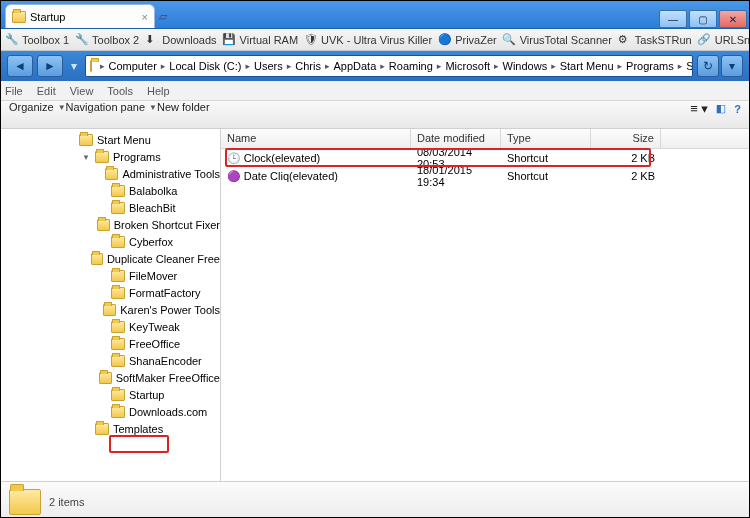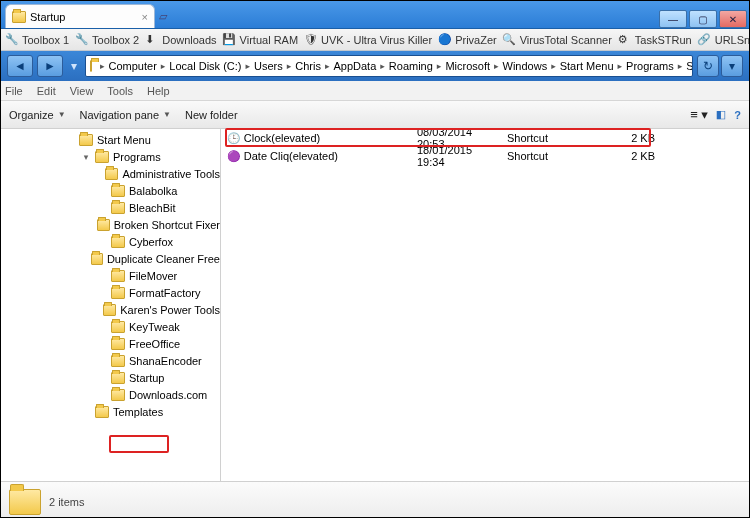--- a/index.html
+++ b/index.html
@@ -25,21 +25,21 @@
 .breadcrumb { flex: 1; height: 22px; background: #fff; border: 1px solid #1a4f90; border-radius: 2px; display: flex; align-items: center; padding: 0 4px; color: #000; overflow: hidden; }
 .crumb { display: flex; align-items: center; white-space: nowrap; }
 .crumb .arr { color: #555; padding: 0 4px; font-size: 9px; }
 .navend { display: flex; gap: 2px; }
 .navend .navbtn { width: 22px; }
 
 
 .menubar { height: 20px; background: #f2f2f2; border-bottom: 1px solid #d6d6d6; display: flex; align-items: center; padding: 0 4px; gap: 14px; color: #555; }
 
 
-.toolbar { height: 28px; background: linear-gradient(#fafafa,#e8e8e8); border-bottom: 1px solid #d0d0d0; display: flex; align-items: center; padding: 0 8px; gap: 14px; color: #222; }
+.toolbar { height: 28px; background: linear-gradient(#fafafa,#e8e8e8); border-bottom: 1px solid #d0d0d0; display: flex; align-items: flex-start; padding: 0 8px; gap: 0; color: #222; }
 .toolbar .right { margin-left: auto; display: flex; gap: 8px; align-items: center; }
 .tool { display: flex; align-items: center; gap: 4px; }
 .tool .drop { font-size: 8px; color: #555; }
 
 
 .bodyarea { display: flex; height: 352px; }
 .tree { width: 220px; border-right: 1px solid #d0d0d0; overflow-y: auto; overflow-x: hidden; background: #fff; padding-top: 2px; position: relative; }
 .treeitem { display: flex; align-items: center; height: 17px; white-space: nowrap; }
 .treeitem .toggle { width: 10px; font-size: 9px; color: #666; text-align: center; }
 .treeitem .spacer { display: inline-block; }
@@ -257,20 +257,26 @@
         <span class="toggle"></span>
         <span class="folder-ico" style="margin:0 4px"></span>
         <span>FreeOffice</span>
       </div>
       <div class="treeitem">
         <span class="spacer" style="width:96px"></span>
         <span class="toggle"></span>
         <span class="folder-ico" style="margin:0 4px"></span>
         <span>ShanaEncoder</span>
       </div>
+      <div class="treeitem">
+        <span class="spacer" style="width:96px"></span>
+        <span class="toggle"></span>
+        <span class="folder-ico" style="margin:0 4px"></span>
+        <span>SoftMaker FreeOffice</span>
+      </div>
       <div class="treeitem selected">
         <span class="spacer" style="width:96px"></span>
         <span class="toggle"></span>
         <span class="folder-ico" style="margin:0 4px"></span>
         <span>Startup</span>
       </div>
       <div class="hl" style="top: 306px; width: 60px;"></div>
       <div class="treeitem">
         <span class="spacer" style="width:96px"></span>
         <span class="toggle"></span>
@@ -278,20 +284,26 @@
         <span>Downloads.com</span>
       </div>
       <div class="treeitem">
         <span class="spacer" style="width:80px"></span>
         <span class="toggle"></span>
         <span class="folder-ico" style="margin:0 4px"></span>
         <span>Templates</span>
       </div>
     </div>
   <div class="files">
+    <div class="colhead">
+      <div class="col c-name">Name</div>
+      <div class="col c-date">Date modified</div>
+      <div class="col c-type">Type</div>
+      <div class="col c-size">Size</div>
+    </div>
     <div class="rows" id="rows">
         <div class="row">
           <div class="cell c-name"><span>🕒</span> <span>Clock(elevated)</span></div>
           <div class="cell c-date">08/03/2014 20:53</div>
           <div class="cell c-type">Shortcut</div>
           <div class="cell c-size" style="text-align:right">2 KB</div>
         </div>
         <div class="rhl" style="top: -1px;"></div>
         <div class="row">
           <div class="cell c-name"><span>🟣</span> <span>Date Cliq(elevated)</span></div>

